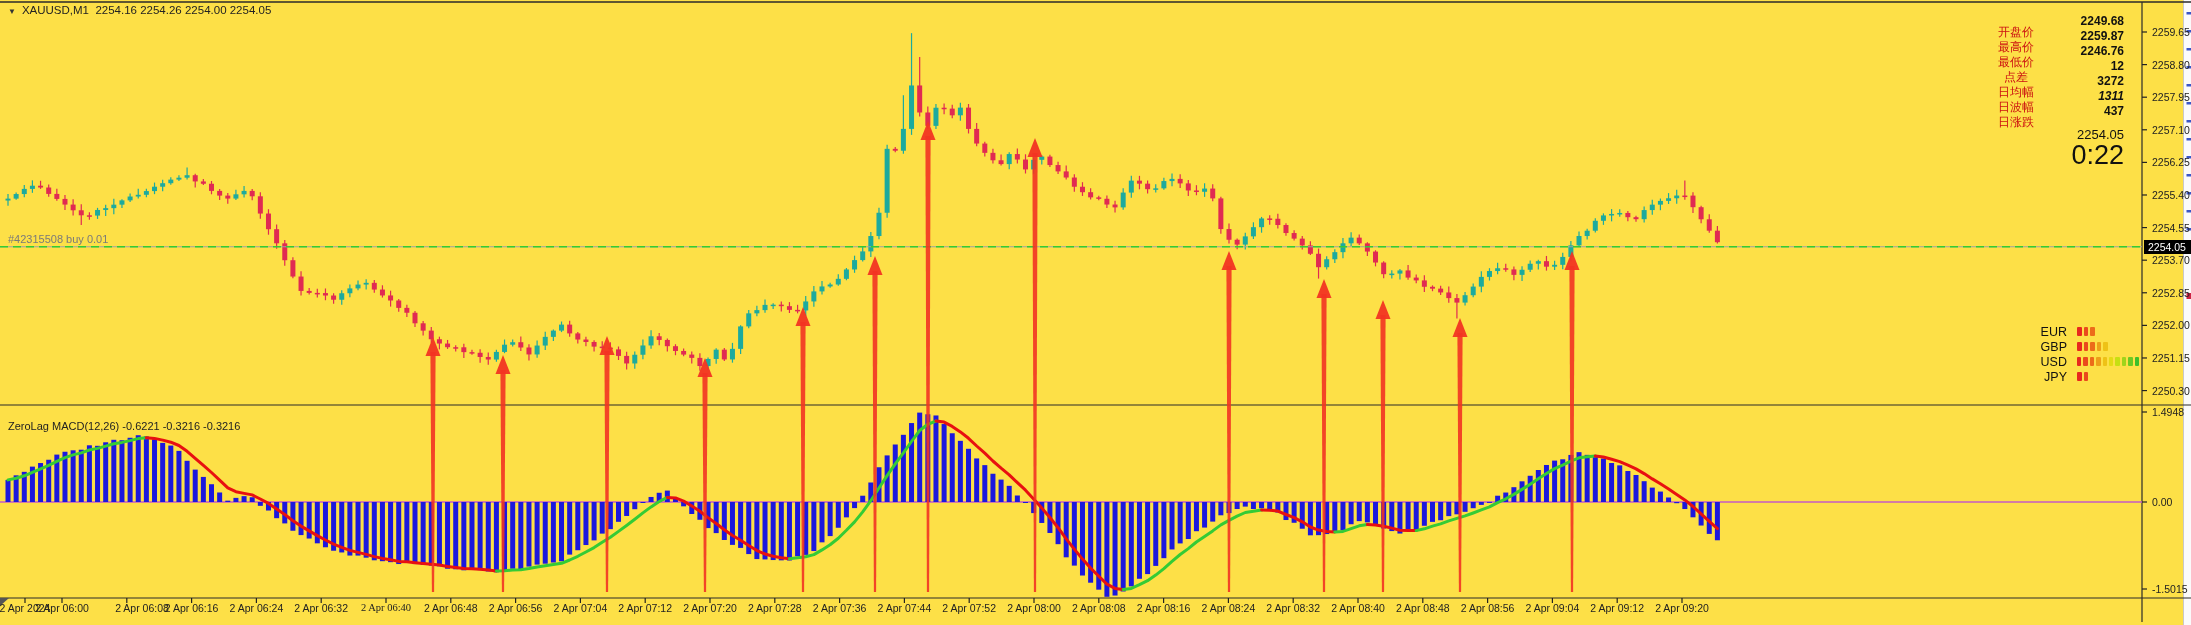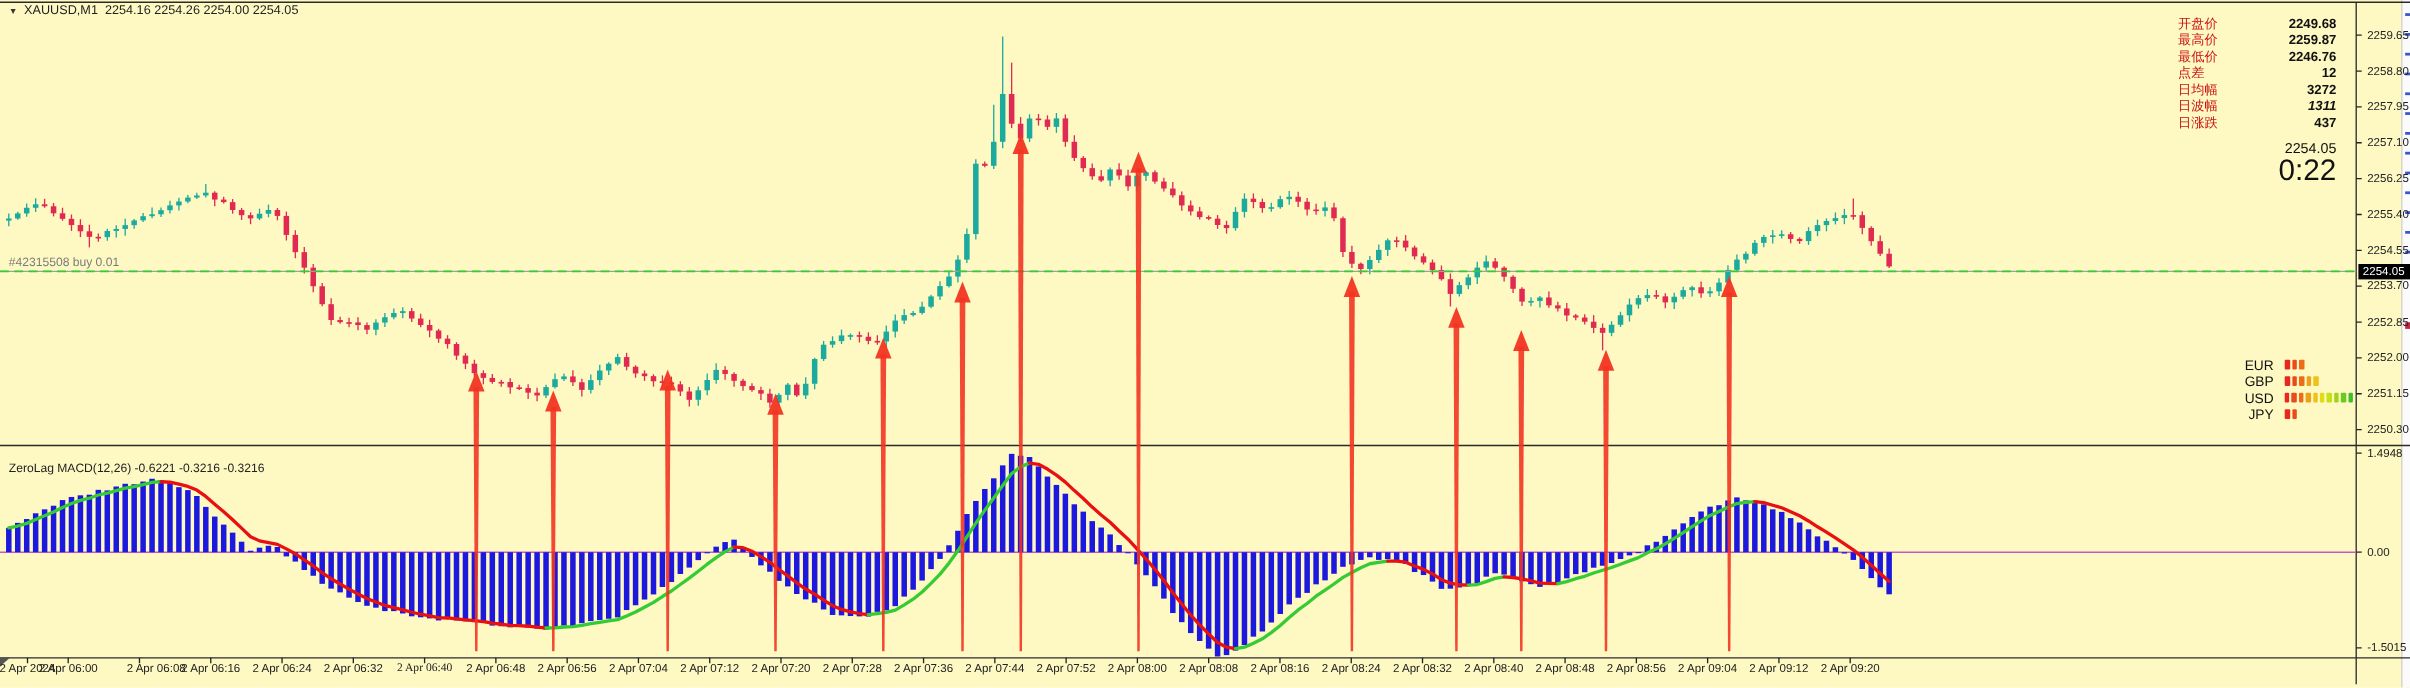--- a/index.html
+++ b/index.html
@@ -1,26 +1,26 @@
 <!DOCTYPE html>
 <html><head>
 <meta charset="utf-8">
 <style>
   html,body{margin:0;padding:0;}
-  #app{position:relative;width:2191px;height:625px;background:#fef9c3;overflow:hidden;
+  #app{position:relative;width:2191px;height:625px;background:#fde047;overflow:hidden;
        font-family:"Liberation Sans", sans-serif;color:#1a1a1a;}
   #chart-svg{position:absolute;left:0;top:0;z-index:1;}
   .lbl{position:absolute;z-index:3;white-space:nowrap;}
   #symbol-label{left:8px;top:4px;font-size:11.5px;color:#222;}
   #symbol-label .tri{font-size:8px;margin-right:6px;color:#333;}
   #trade-label{left:8px;top:233px;font-size:11px;color:#7a7a7a;}
   #macd-label{left:8px;top:420px;font-size:11px;color:#222;}
   #info-panel{right:67px;top:14px;z-index:3;}
   .info-row{display:flex;justify-content:flex-end;height:15px;line-height:15px;font-size:12px;}
-  .info-row .ilabel{width:72px;text-align:left;}
+  .info-row .ilabel{width:72px;text-align:center;margin-top:11px;}
   .info-row .ivalue{width:72px;text-align:right;font-weight:bold;}
   #quote-price{right:67px;top:127px;font-size:13px;text-align:right;color:#111;}
   #countdown{right:67px;top:140px;font-size:27px;text-align:right;color:#111;}
   #currency-meter{right:50px;top:324px;z-index:3;}
   .cur-row{display:flex;align-items:center;justify-content:flex-end;height:15px;}
   .cur-code{font-size:12.5px;text-align:right;margin-right:10px;color:#111;}
   .cur-bars{display:flex;width:64px;}
   .cur-bar{width:4.5px;height:9px;margin-right:2px;border-radius:1px;}
   .ptick{position:absolute;left:2152px;font-size:10.5px;color:#222;z-index:3;}
   .mtick{position:absolute;left:2152px;font-size:10.5px;color:#222;z-index:3;}

